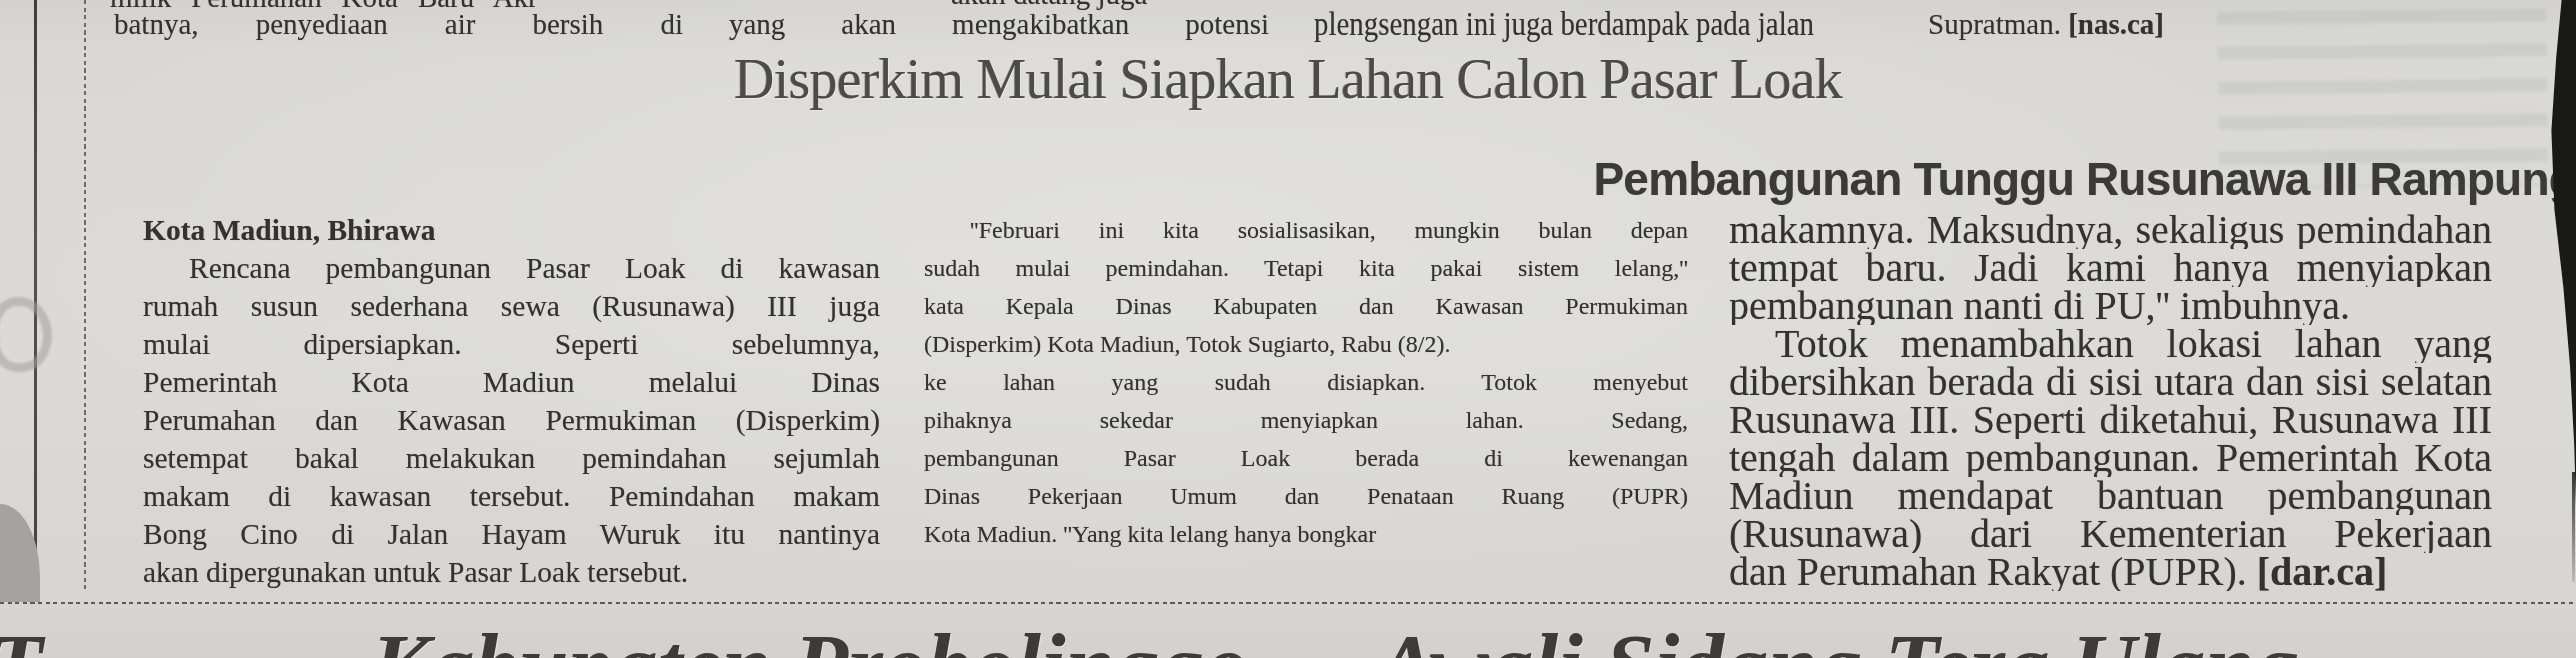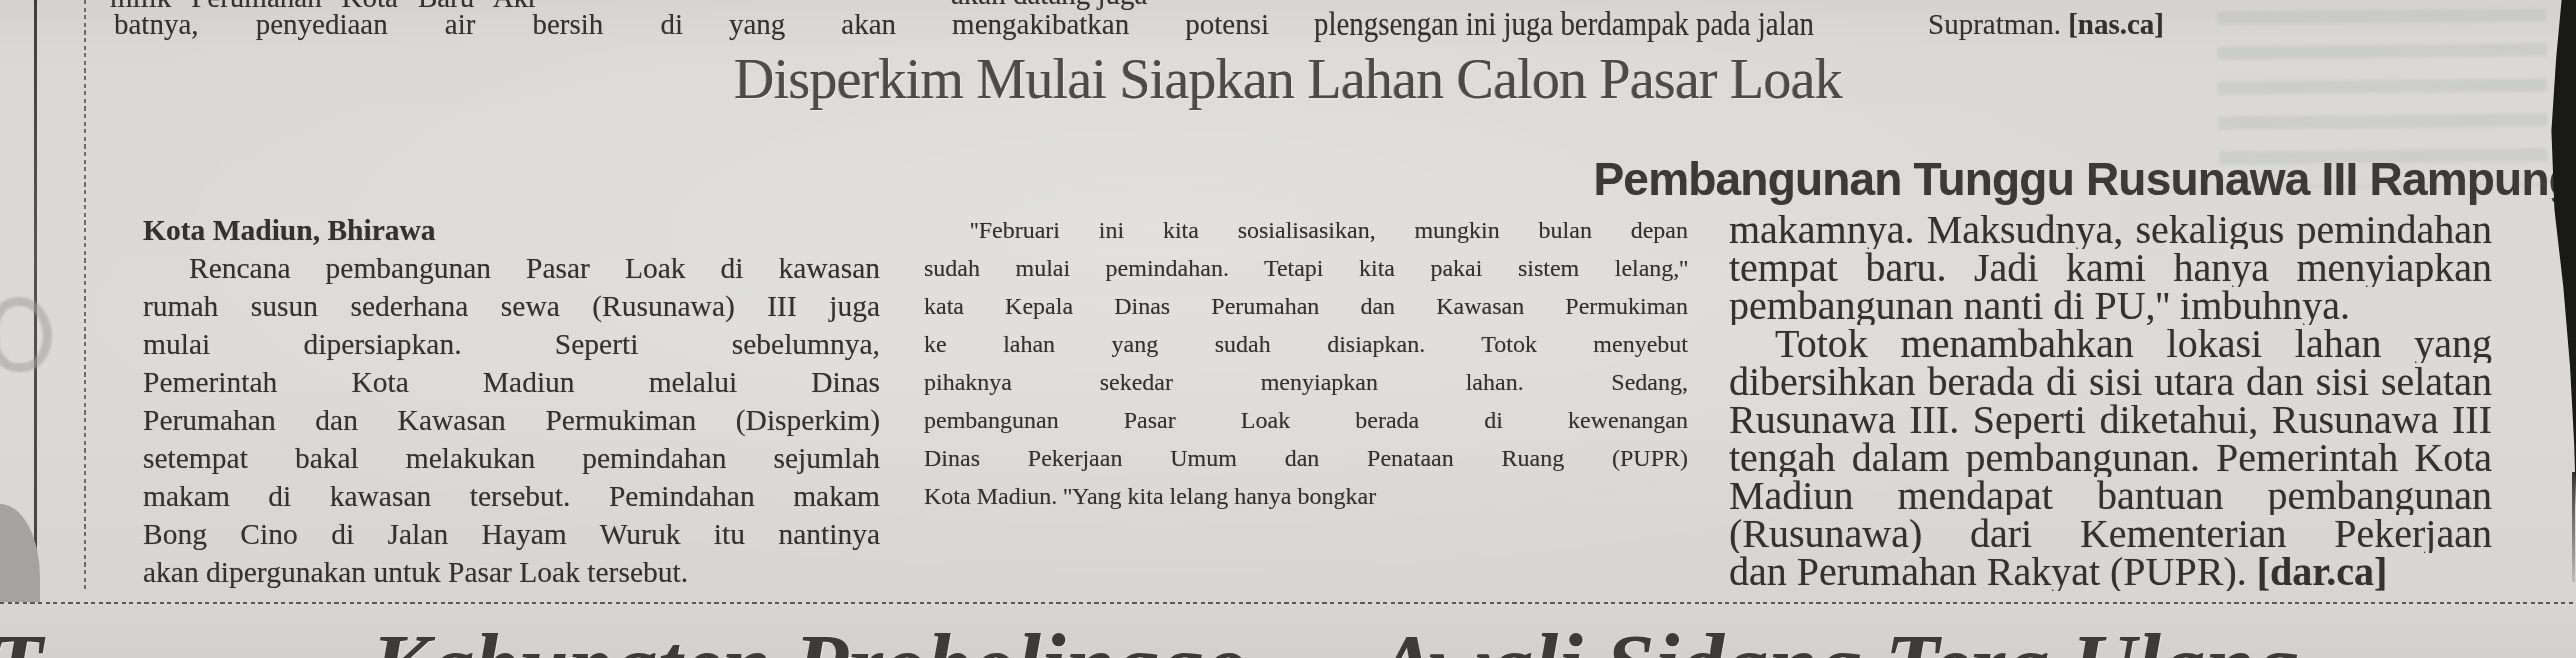--- a/index.html
+++ b/index.html
@@ -97,21 +97,22 @@
       <div class="bline">Pemerintah Kota Madiun melalui Dinas</div>
       <div class="bline">Perumahan dan Kawasan Permukiman (Disperkim)</div>
       <div class="bline">setempat bakal melakukan pemindahan sejumlah</div>
       <div class="bline">makam di kawasan tersebut. Pemindahan makam</div>
       <div class="bline">Bong Cino di Jalan Hayam Wuruk itu nantinya</div>
       <div class="bline last">akan dipergunakan untuk Pasar Loak tersebut.</div>
     </div>
   <div class="abs col ink" id="col1">
       <div class="bline ind">''Februari ini kita sosialisasikan, mungkin bulan depan</div>
       <div class="bline">sudah mulai pemindahan. Tetapi kita pakai sistem lelang,''</div>
-      <div class="bline">kata Kepala Dinas Perumahan dan Kawasan Permukiman</div>
+      <div class="bline">kata Kepala Dinas Kabupaten dan Kawasan Permukiman</div>
+      <div class="bline last">(Disperkim) Kota Madiun, Totok Sugiarto, Rabu (8/2).</div>
       <div class="bline">ke lahan yang sudah disiapkan. Totok menyebut</div>
       <div class="bline">pihaknya sekedar menyiapkan lahan. Sedang,</div>
       <div class="bline">pembangunan Pasar Loak berada di kewenangan</div>
       <div class="bline">Dinas Pekerjaan Umum dan Penataan Ruang (PUPR)</div>
       <div class="bline last">Kota Madiun. ''Yang kita lelang hanya bongkar</div>
     </div>
   <div class="abs col ink" id="col2">
       <div class="bline">makamnya. Maksudnya, sekaligus pemindahan ke</div>
       <div class="bline">tempat baru. Jadi kami hanya menyiapkan lahan. Kalau</div>
       <div class="bline last">pembangunan nanti di PU,'' imbuhnya.</div>

